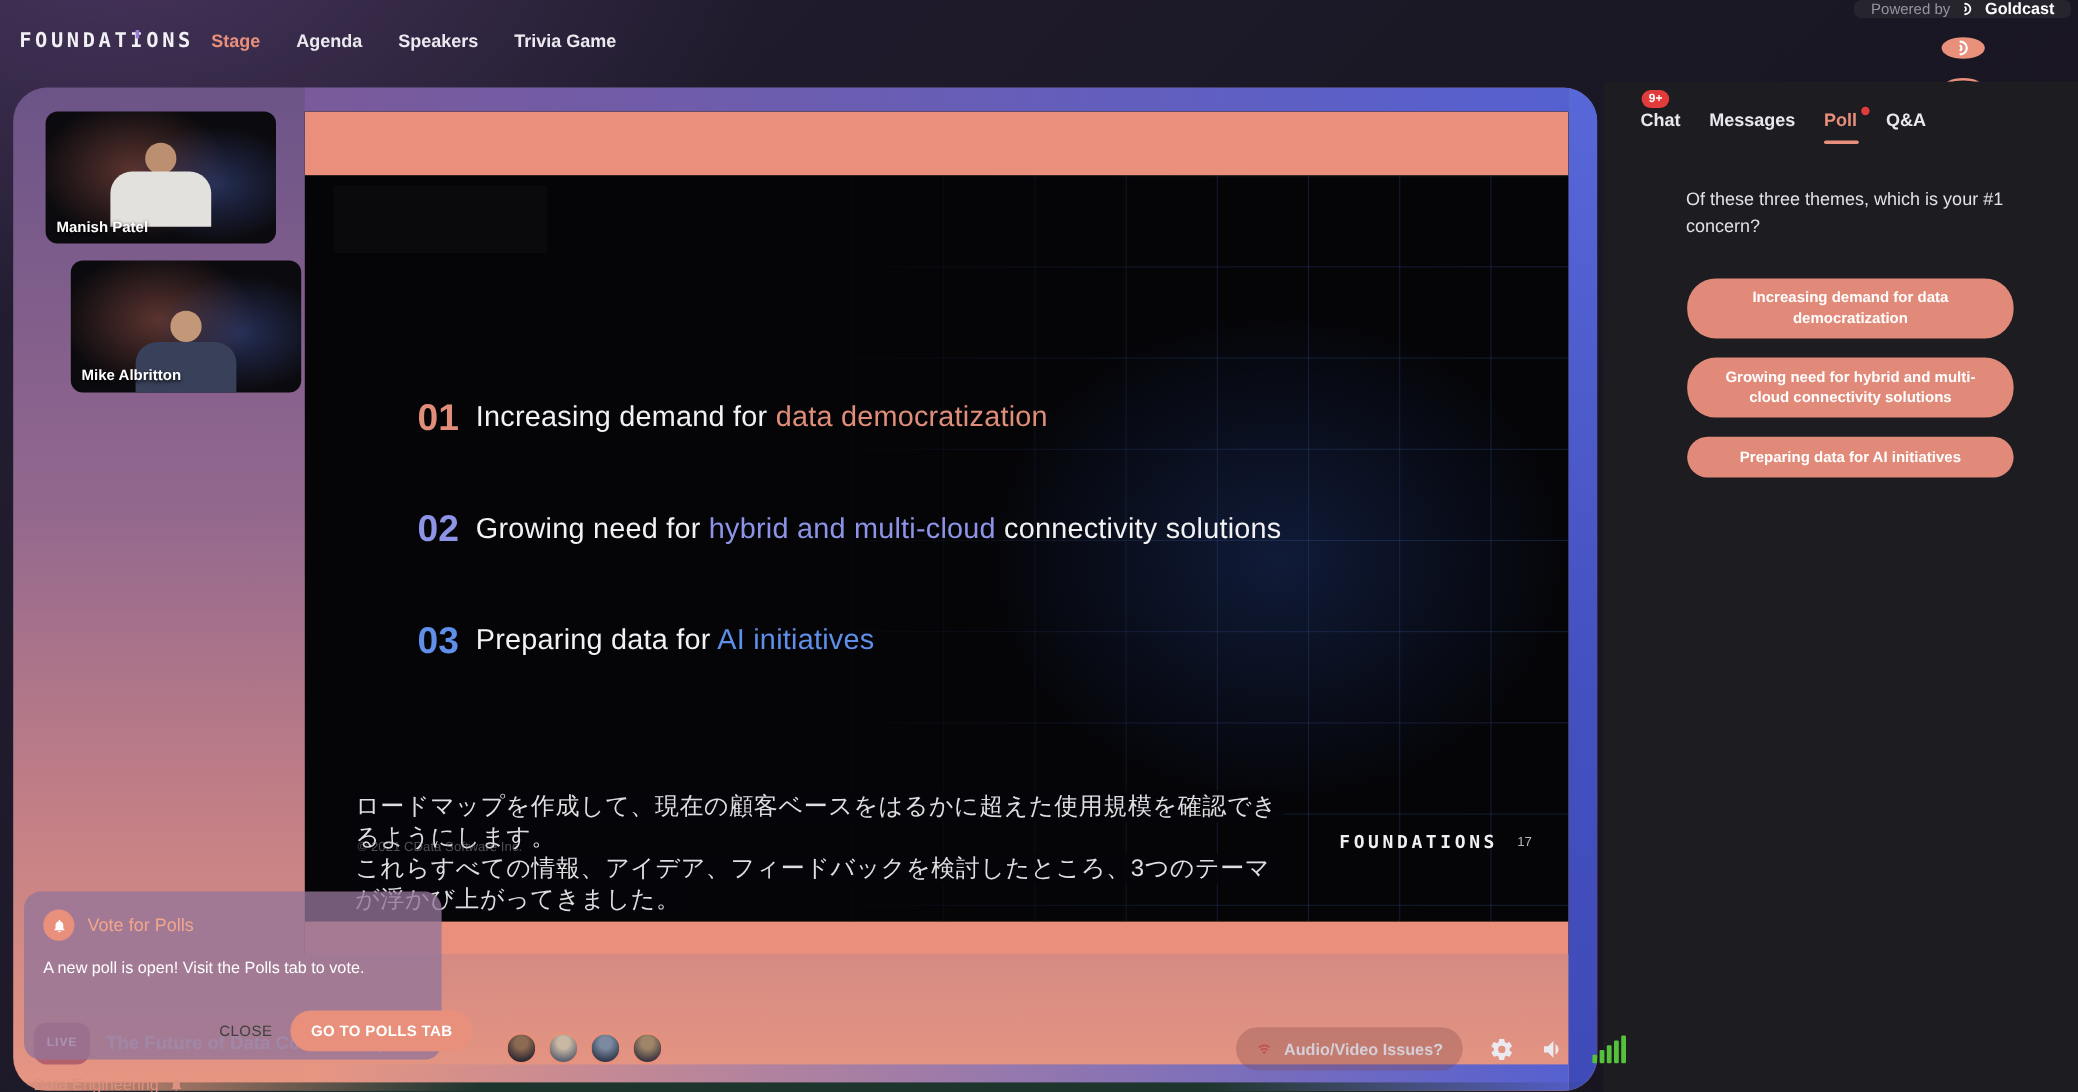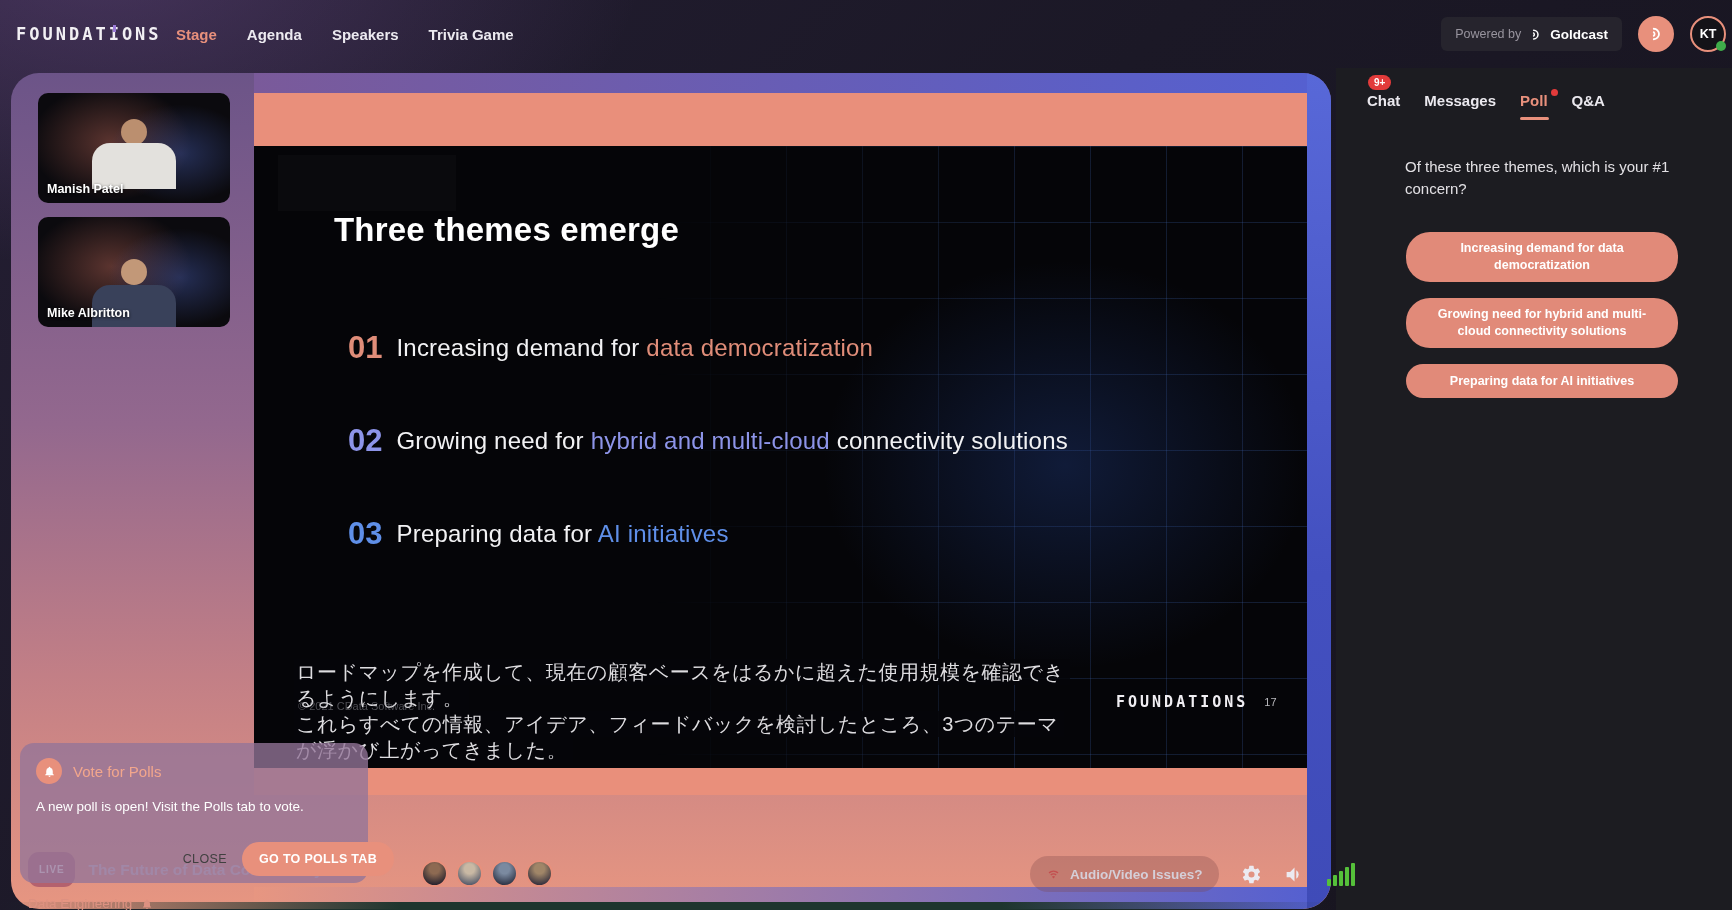--- a/index.html
+++ b/index.html
@@ -15,38 +15,38 @@
   }
 
   
   .header { position:absolute; left:0; top:0; width:1732px; height:68px; display:flex; align-items:center; }
   .logo { position:absolute; left:16px; top:24px; font-size:17px; font-weight:700; letter-spacing:3px;
           color:#f2f0f4; font-family:"DejaVu Sans Mono","Liberation Mono",monospace; }
   .logo::after { content:""; position:absolute; right:46px; top:1px; width:3px; height:7px; background:#9b7bd8; }
   .nav { position:absolute; left:176px; top:0; height:68px; display:flex; align-items:center; gap:30px; }
   .nav-item { font-size:15px; font-weight:700; color:#eceaf0; cursor:pointer; text-decoration:none; }
   .nav-item.active { color:var(--c-accent,#e8907c); }
-  .nav-right { position:absolute; right:6px; top:0; height:68px; display:flex; align-items:center; gap:16px; }
+  .nav-right { position:absolute; right:6px; top:0; height:68px; display:flex; align-items:center; gap:16px;flex-direction:column; }
   .powered { height:34px; background:#26242d; border-radius:6px; display:flex; align-items:center; gap:7px; padding:0 14px; }
   .powered .pb { color:#98949e; font-size:12.5px; }
   .powered .brand { color:#fff; font-size:13.5px; font-weight:700; }
   .gc-btn { width:36px; height:36px; border-radius:50%; background:var(--c-accent,#e8907c); display:flex; align-items:center; justify-content:center; cursor:pointer; }
   .user-avatar { position:relative; width:36px; height:36px; border-radius:50%; background:#141318; border:2px solid var(--c-accent,#e8907c);
                  display:flex; align-items:center; justify-content:center; font-size:12.5px; font-weight:700; color:#fff; cursor:pointer; }
   .online-dot { position:absolute; right:-2px; bottom:-1px; width:10px; height:10px; border-radius:50%; background:#3fae4a; }
 
   
   .stage { position:absolute; left:11px; top:73px; width:1320px; height:836px; border-radius:28px; overflow:hidden;
            background:linear-gradient(180deg,#6c5488 0%,#93688e 42%,#c27f86 72%,#e79681 100%); }
   .band-right { position:absolute; right:0; top:0; bottom:0; width:24px; background:linear-gradient(180deg,#5868d8 0%,#4350c0 60%,#3f4bb8 100%); }
   .band-top { position:absolute; left:243px; right:24px; top:0; height:20px; background:linear-gradient(90deg,#7a5a9a,#5560d0); }
   .band-bottom { position:absolute; left:243px; right:24px; bottom:0; height:22px; background:linear-gradient(90deg,#e79681,#5560d0); }
 
   .tile { position:absolute; left:27px; width:192px; height:110px; border-radius:10px; background:#0b0a0e; overflow:hidden; cursor:pointer; }
-  .tile-1 { top:20px; } .tile-2 { top:144px; }
+  .tile-1 { top:20px; } .tile-2 { top:144px;margin-left:21px; }
   .tile::before { content:""; position:absolute; inset:0; background:radial-gradient(60% 75% at 38% 45%, rgba(156,86,74,.55), transparent 70%); }
   .tile::after  { content:""; position:absolute; inset:0; background:radial-gradient(52% 62% at 74% 55%, rgba(62,82,156,.5), transparent 72%); }
   .p-head { position:absolute; left:50%; transform:translateX(-50%); width:26px; height:26px; border-radius:50%; background:#bb8f6f; z-index:2; }
   .p-body { position:absolute; left:50%; transform:translateX(-50%); width:84px; height:46px; border-radius:18px 18px 0 0; z-index:2; }
   .tile-1 .p-head { top:26px; } .tile-1 .p-body { top:50px; background:#e3e1dd; }
   .tile-2 .p-head { top:42px; background:#c29878; } .tile-2 .p-body { top:68px; background:#39415a; }
   .tile-name { position:absolute; left:9px; bottom:7px; z-index:3; font-size:12.5px; font-weight:700; color:#fff; text-shadow:0 1px 3px rgba(0,0,0,.9); }
 
   .slide { position:absolute; left:243px; top:20px; width:1053px; height:702px; background:#050508; overflow:hidden; }
   .slide-bar-top { position:absolute; left:0; top:0; width:100%; height:53px; background:#e98f7b; }
@@ -181,21 +181,20 @@
     <span class="tile-name">Mike Albritton</span>
   </div>
 
   <div class="slide">
     <div class="slide-grid"></div>
     <div class="slide-glow"></div>
     <div class="slide-bar-top"></div>
     <div class="slide-bar-bottom"></div>
     <div class="ghost-box"></div>
 
-    <h1 class="slide-title">Three themes emerge</h1>
 
     <div class="s-item i1">
       <span class="num">01</span>
       <span class="txt"><span>Increasing demand for </span><span class="hl">data democratization</span><span></span></span>
     </div>
     <div class="s-item i2">
       <span class="num">02</span>
       <span class="txt"><span>Growing need for </span><span class="hl">hybrid and multi-cloud</span><span> connectivity solutions</span></span>
     </div>
     <div class="s-item i3">

